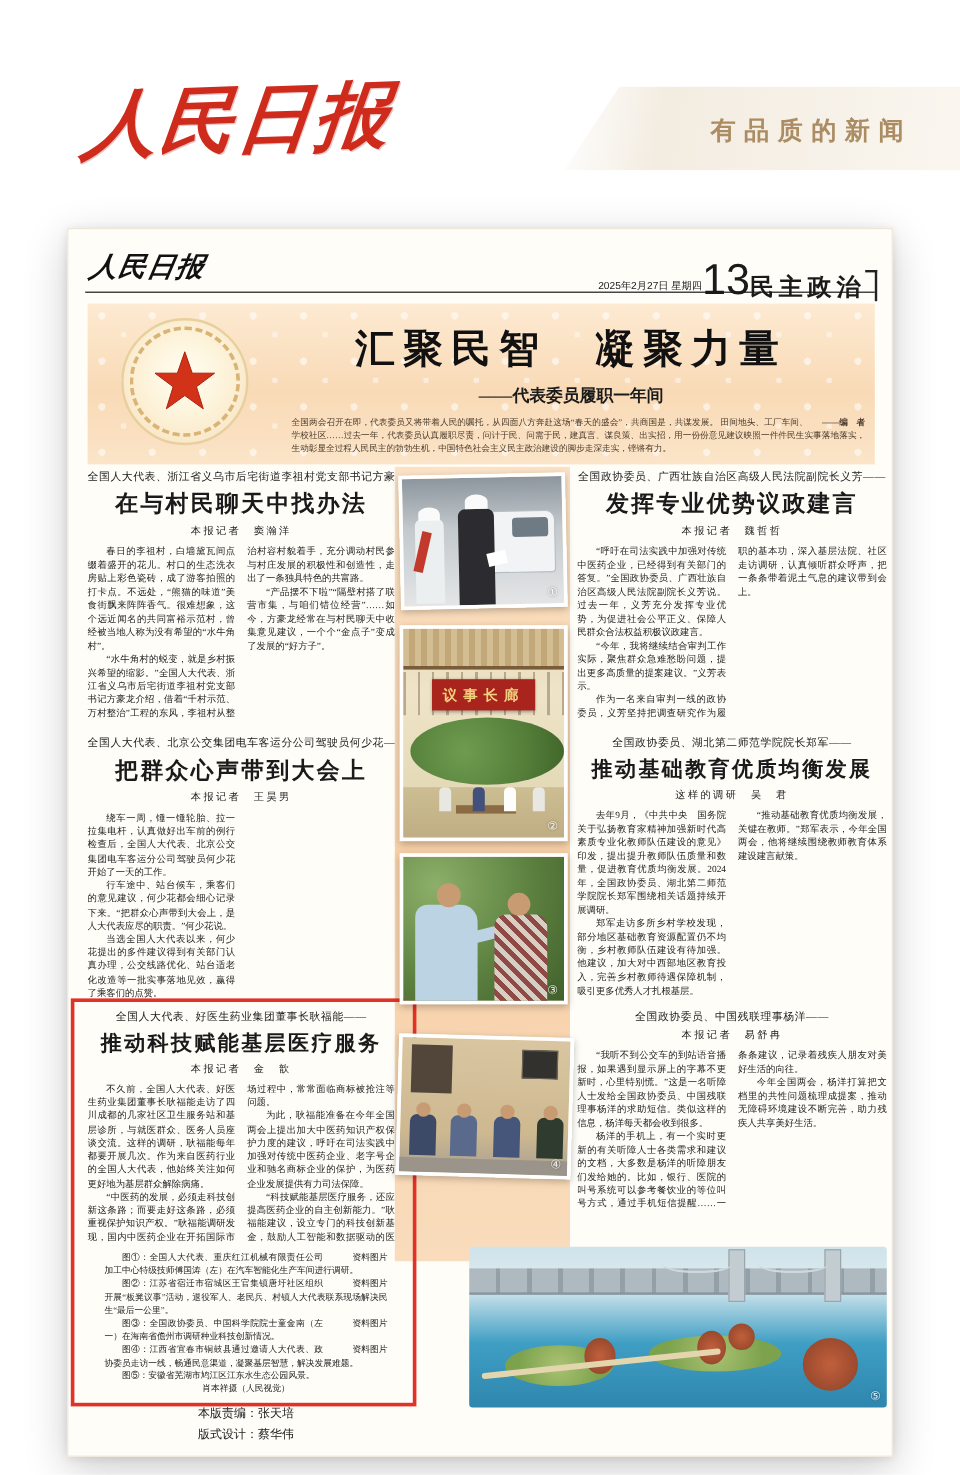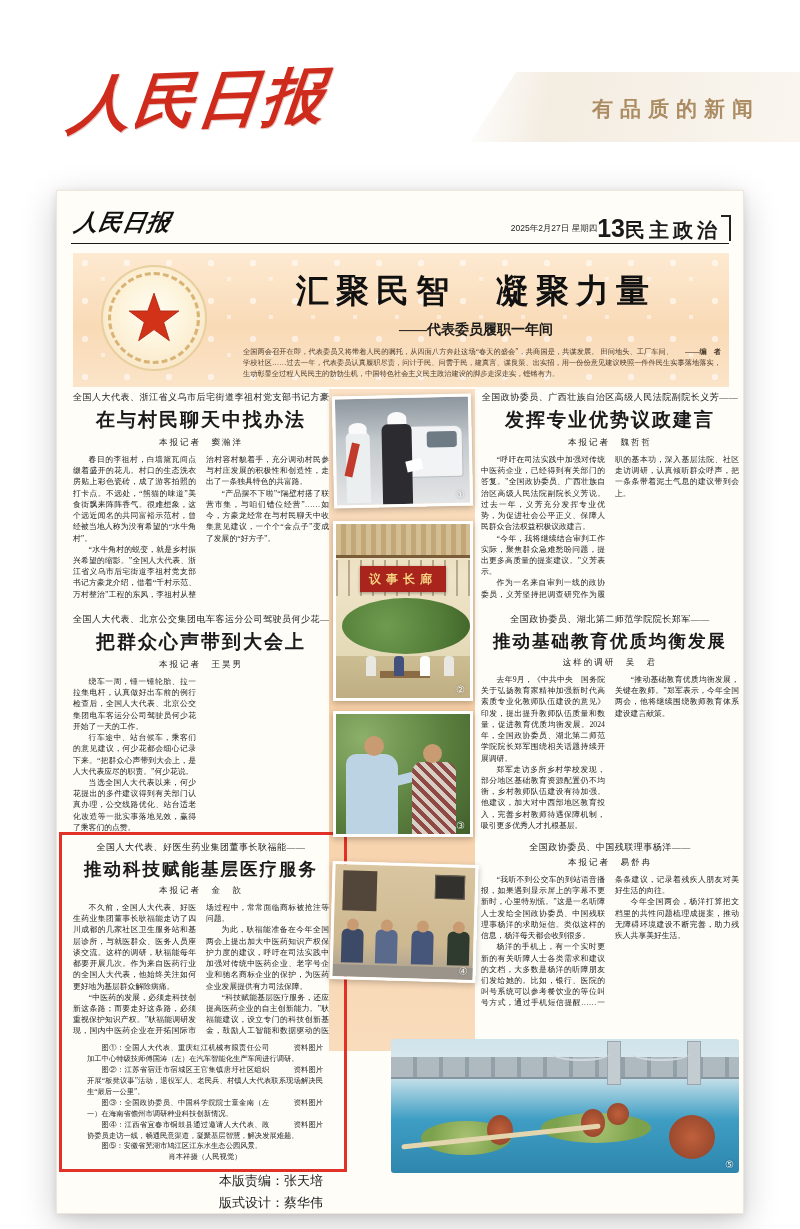--- a/index.html
+++ b/index.html
@@ -20,21 +20,21 @@
 
   
   .page { position:absolute; left:56px; top:190px; width:688px; height:1024px;
           background:#fffdf8; box-shadow:0 10px 34px rgba(0,0,0,.20), 0 2px 8px rgba(0,0,0,.10);
           border:1px solid #eee6da; }
 
   .ph-masthead { position:absolute; left:18px; top:16px; font-size:23px; font-weight:bold;
                  font-style:italic; color:#111; transform:skewX(-10deg); letter-spacing:1px; }
   .ph-right { position:absolute; right:12px; top:12px; display:flex; align-items:flex-end; gap:0;margin-top:12px; }
   .ph-date { font-size:8.5px; color:#222; padding-bottom:6px; font-family:"Liberation Sans",sans-serif; }
-  .ph-pageno { font-size:25px; font-weight:bold; font-family:"Liberation Sans",sans-serif; line-height:1; }
+  .ph-pageno { font-size:36px; font-weight:normal; font-family:"Liberation Sans",sans-serif; line-height:1; }
   .ph-section { font-size:20px; font-weight:bold; letter-spacing:4px; line-height:1.1; }
   .ph-bracket { width:10px; height:26px; border-top:2px solid #222; border-right:2px solid #222; }
   .ph-rule { position:absolute; left:14px; right:14px; top:52px; border-top:1.7px solid #1a1a1a; }
 
   
   .banner { position:absolute; left:16px; top:62px; width:656px; height:134px;
             background:
               radial-gradient(circle 5px at 12px 10px, rgba(255,255,255,.55) 60%, transparent 62%),
               radial-gradient(circle 4px at 30px 26px, rgba(255,255,255,.45) 60%, transparent 62%),
               linear-gradient(180deg,#fdead2 0%, #f9dab6 55%, #fbe4c8 100%);
@@ -130,21 +130,21 @@
   .photo5 .isle { position:absolute; border-radius:50%; background:radial-gradient(circle,#a9c273 0%, #7da24d 70%); }
   .photo5 .red { position:absolute; border-radius:50%; background:radial-gradient(circle,#c0603c 0%, #9c4a2e 70%); }
   .photo5 .path { position:absolute; left:10px; bottom:34px; width:200px; height:5px; background:#e3d5ae; transform:rotate(-6deg); border-radius:3px; }
 
   
   .captions { position:absolute; left:30px; top:852px; width:236px; font-size:7.3px;
               line-height:1.5; text-align:justify; color:#222; }
   .captions p { text-indent:2em; }
   .captions .credit { float:right; margin-left:10px; }
   .credit-line { text-align:center; text-indent:0 !important; }
-  .page-credits { margin-top:7px; text-align:right; font-size:13px; line-height:1.7; text-indent:0 !important; }
+  .page-credits { margin-top:7px; text-align:center; font-size:10px; line-height:1.7; text-indent:0 !important; }
   .page-credits div { text-indent:0; }
 </style>
 </head>
 <body>
 
 <div class="site-header">
   <div class="brand-logo">人民日报</div>
   <div class="tag-band"></div>
   <div class="tagline">有品质的新闻</div>
 </div>

